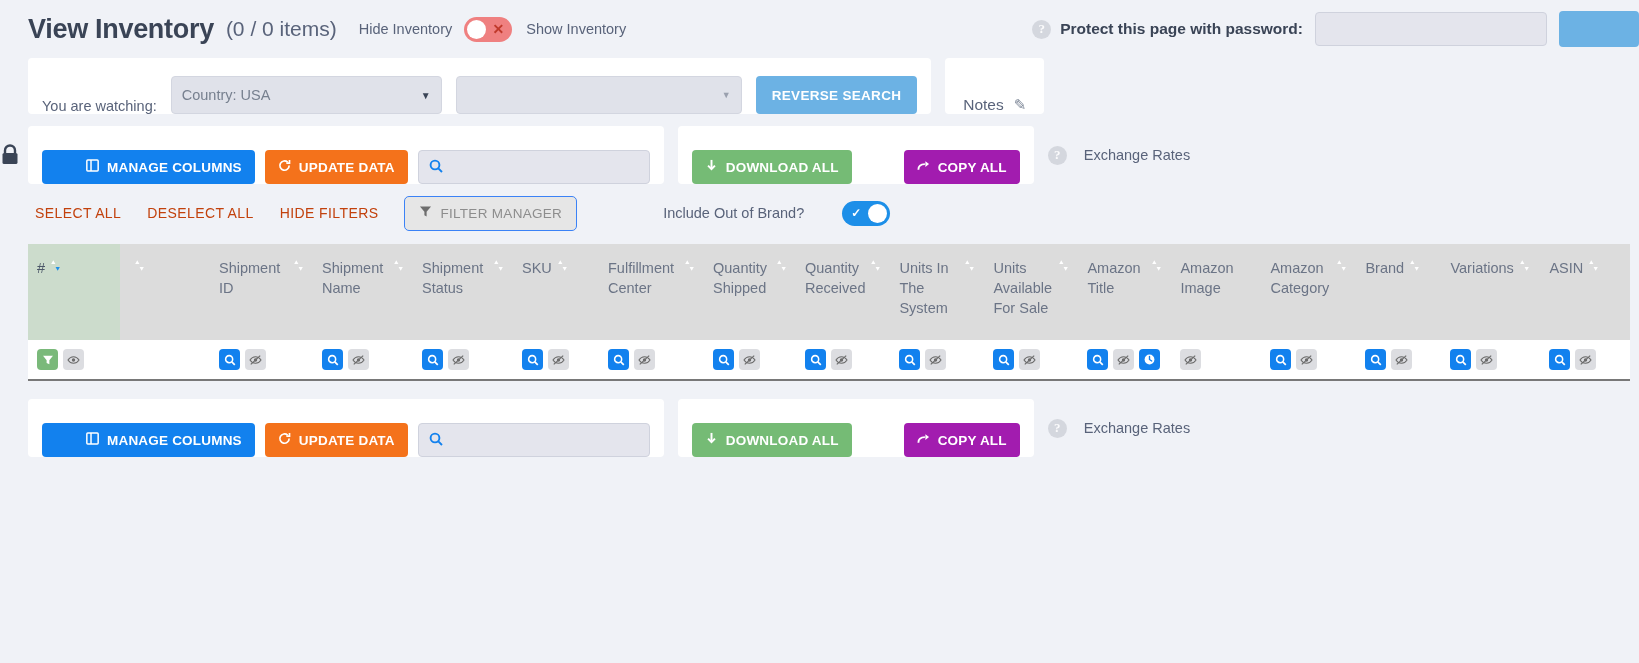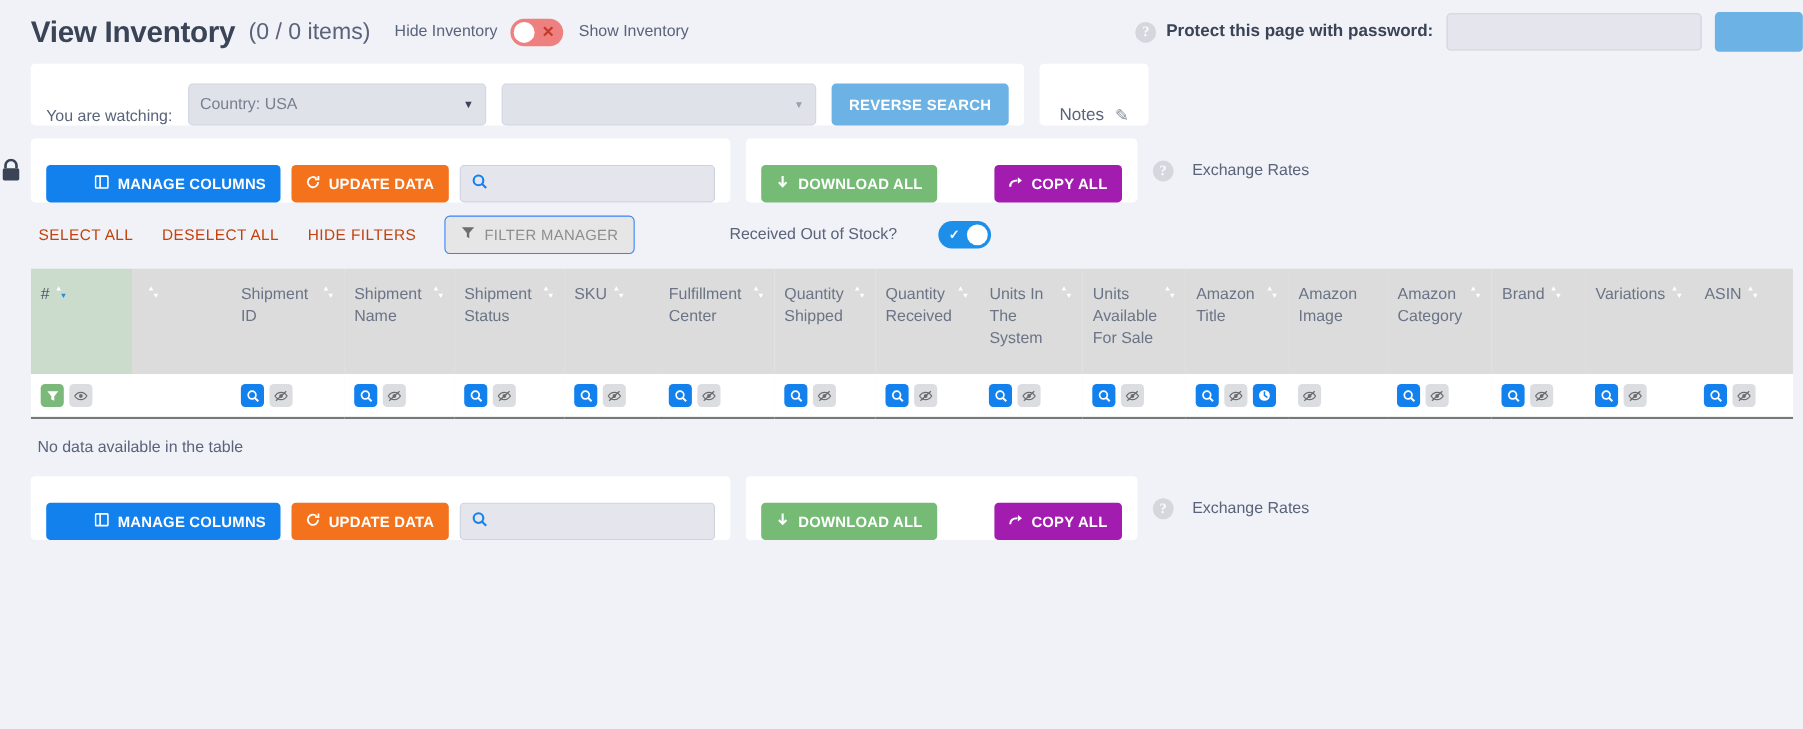--- a/index.html
+++ b/index.html
@@ -413,21 +413,21 @@
   <button class="link-btn">DESELECT ALL</button>
   <button class="link-btn">HIDE FILTERS</button>
   <div class="filter-manager">
     <span>
       <svg viewBox="0 0 14 14" width="13" height="13">
           <path d="M1 1.6h12L8.2 7.4v5.1L5.8 11V7.4z" fill="#6e6e6e"></path>
         </svg>
     </span>
     <span>FILTER MANAGER</span>
   </div>
-  <span class="oos-label">Received Out of Stock?</span>
+  <span class="oos-label">Include Out of Brand?</span>
   <span class="toggle-on">
     <span class="chk">✓</span>
     <span class="knob"></span>
   </span>
 </div>
 
 <div class="table-wrap">
   <table class="inv">
     <thead>
       <tr id="hdr-row">
@@ -853,21 +853,20 @@
                   <path d="M1.2 7S3.8 2.9 8 2.9 14.8 7 14.8 7 12.2 11.1 8 11.1 1.2 7 1.2 7z" fill="none" stroke="#6b6b6b" stroke-width="1.3"></path>
                   <circle cx="8" cy="7" r="2.1" fill="#6b6b6b"></circle>
                   <line x1="2.2" y1="12.4" x2="13.8" y2="1.6" stroke="#6b6b6b" stroke-width="1.4"></line>
                 </svg>
               </span>
             </div>
           </td>
         </tr>
     </tbody>
   </table>
-  <div class="nodata">No data available in the table</div>
 </div>
 
 <div class="tools-row-bottom">
   <div class="card tools-card">
     <button class="btn btn-blue">
       <span>
         <svg viewBox="0 0 14 14" width="13" height="13">
             <rect x="0.9" y="1.2" width="12.2" height="11.6" rx="1" fill="none" stroke="#fff" stroke-width="1.6"></rect>
             <line x1="5.4" y1="1.2" x2="5.4" y2="12.8" stroke="#fff" stroke-width="1.6"></line>
           </svg>

